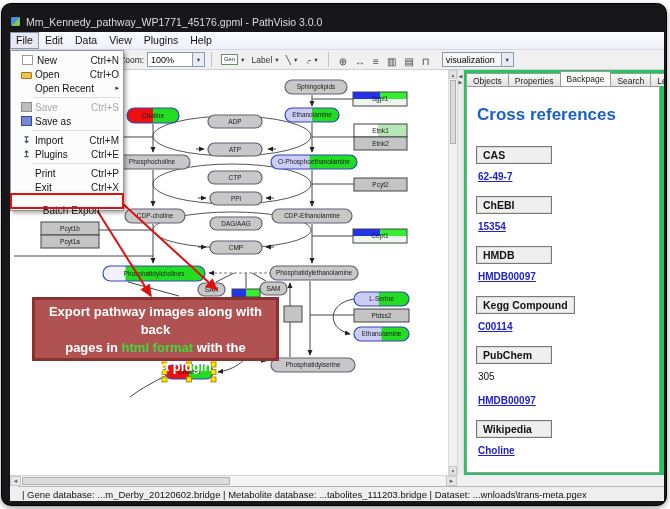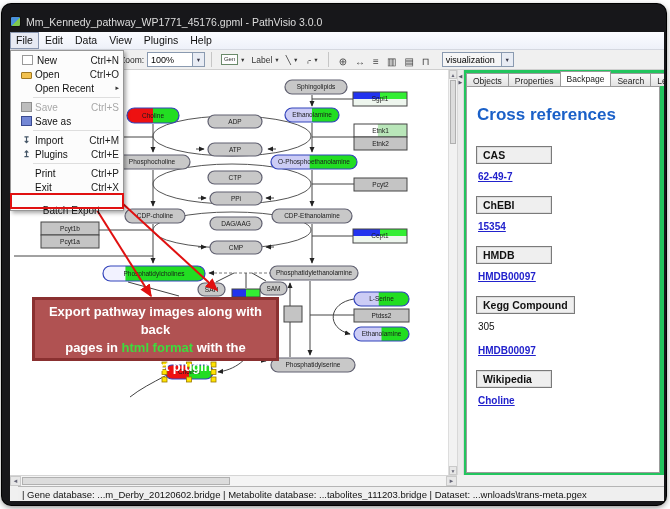--- a/index.html
+++ b/index.html
@@ -351,22 +351,22 @@
           <div class="ptab active">Backpage</div>
           <div class="ptab">Search</div>
           <div class="ptab">Legend</div>
         </div>
       <div class="pbody">
         <div class="xref-head">Cross references</div>
         <div id="xref-sections">
             <div class="xsec"><div class="db-box">CAS</div><div class="db-val"><a href="#">62-49-7</a></div></div>
             <div class="xsec"><div class="db-box">ChEBI</div><div class="db-val"><a href="#">15354</a></div></div>
             <div class="xsec"><div class="db-box">HMDB</div><div class="db-val"><a href="#">HMDB00097</a></div></div>
-            <div class="xsec"><div class="db-box">Kegg Compound</div></div>
-            <div class="xsec"><div class="db-val plain">305</div></div>
+            <div class="xsec"><div class="db-box">Kegg Compound</div><div class="db-val"><a href="#">C00114</a></div></div>
+            <div class="xsec"><div class="db-box">PubChem</div><div class="db-val plain">305</div></div>
             <div class="xsec"><div class="db-val"><a href="#">HMDB00097</a></div></div>
             <div class="xsec"><div class="db-box">Wikipedia</div><div class="db-val"><a href="#">Choline</a></div></div>
           </div>
 
       </div>
     </div>
 
     <div class="hscroll">
       <div class="sa" style="left:0">◄</div>
       <div class="thumb"></div>

